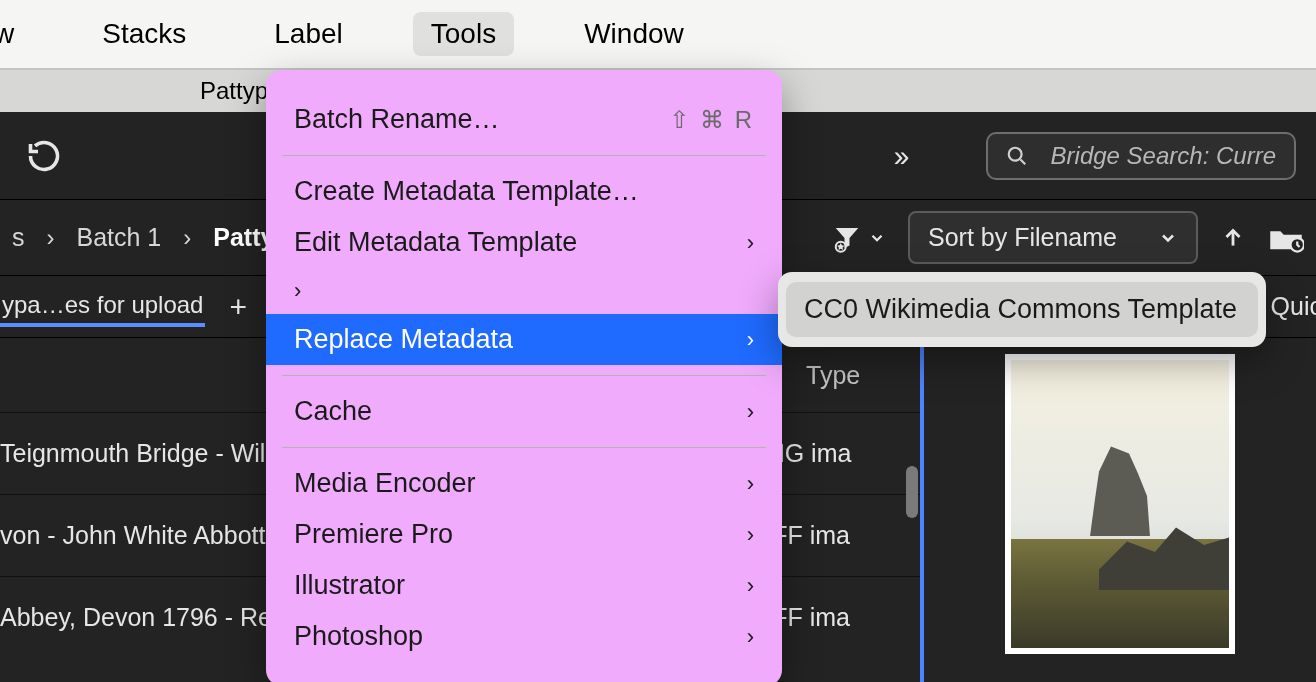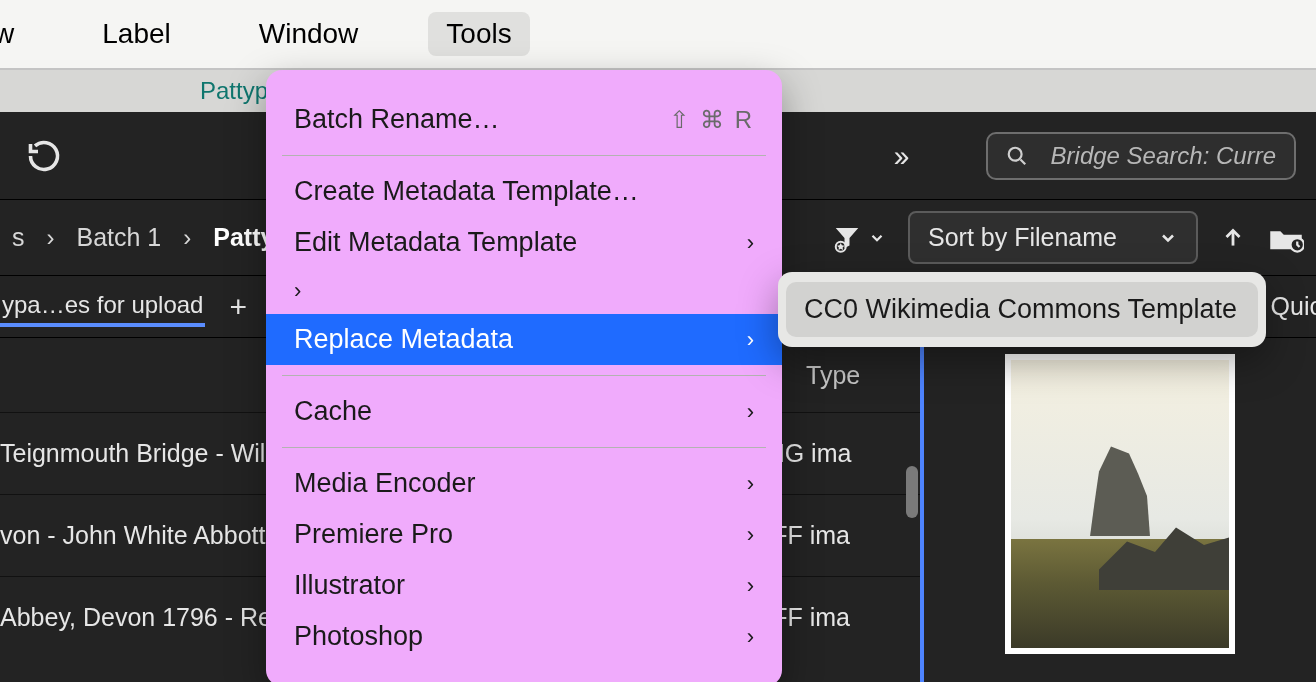--- a/index.html
+++ b/index.html
@@ -5,21 +5,21 @@
   * { box-sizing: border-box; margin: 0; padding: 0; font-family: -apple-system, "Helvetica Neue", Arial, sans-serif; }
   html, body { width: 1316px; height: 682px; overflow: hidden; background: #f3f3f1; }
 
   
   .menubar { height: 70px; display: flex; align-items: center; gap: 52px; padding-left: 0; font-size: 28px; color: #000; background: #f5f5f3; border-bottom: 2px solid #c4c4c4; }
   .menubar .item { padding: 6px 18px; border-radius: 8px; cursor: default; }
   .menubar .item.first { margin-left: -24px; }
   .menubar .item.selected { background: #e0e0de; }
 
   
-  .titlebar { height: 42px; background: #d7d7d5; font-size: 24px; color:#0f766e; padding-left: 200px; display:flex; align-items:center; }
+  .titlebar { height: 42px; background: #d7d7d5; font-size: 24px; color:#000000; padding-left: 200px; display:flex; align-items:center; }
 
   
   .app { position: relative; background: #232323; height: calc(682px - 70px - 42px); color: #e6e6e6; }
 
   .toolbar1 { height: 88px; display:flex; align-items:center; padding: 0 26px; gap: 20px; border-bottom: 1px solid #000; }
   .refresh-icon { width: 36px; height: 36px; color:#e6e6e6; }
   .toolbar1 .spacer { flex:1; }
   .overflow { font-size: 30px; letter-spacing: -4px; color:#e6e6e6; margin-right: 60px; }
   .search { display:flex; align-items:center; gap:23px; background:#2e2e2e; border:2px solid #6e6e6e; border-radius:10px; padding:8px 18px; font-size:24px; font-style:italic; color:#b7b7b7; min-width: 250px; margin-right:-6px;}
   .search-icon { width:22px; height:22px; }
@@ -76,23 +76,24 @@
   .img .sky { position:absolute; inset:0; background:linear-gradient(#f4f0e0 0%, #e7e9e4 55%, #d9dcd6 70%); }
   .img .ground { position:absolute; left:0; right:0; bottom:0; height:38%; background:linear-gradient(#7a7440 0%, #5d5a34 40%, #3b3a28 100%); }
   .img .rock { position:absolute; left:50%; top:30%; width:60px; height:90px; background:#5c5c54; transform:translateX(-50%); clip-path:polygon(35% 0,65% 8%,80% 30%,95% 55%,100% 100%,0 100%,8% 60%,15% 28%); }
   .img .rocks2 { position:absolute; right:-10px; bottom:20%; width:140px; height:70px; background:#3f3f38; clip-path:polygon(0 70%,20% 30%,40% 45%,55% 10%,75% 35%,100% 20%,100% 100%,0 100%); }
 </style>
 </head>
 <body>
 
 <div class="menubar">
   <div class="item first">w</div>
+  <div class="item">Stacks</div>
   <div class="item">Label</div>
+  <div class="item selected">Tools</div>
   <div class="item">Window</div>
-  <div class="item selected">Tools</div>
 </div>
 
 <div class="titlebar">
   <span>Pattyp</span>
 </div>
 
 <div class="app">
 
   <div class="toolbar1">
     <svg class="refresh-icon" viewBox="0 0 24 24" fill="none" stroke="currentColor" stroke-width="2.4">

